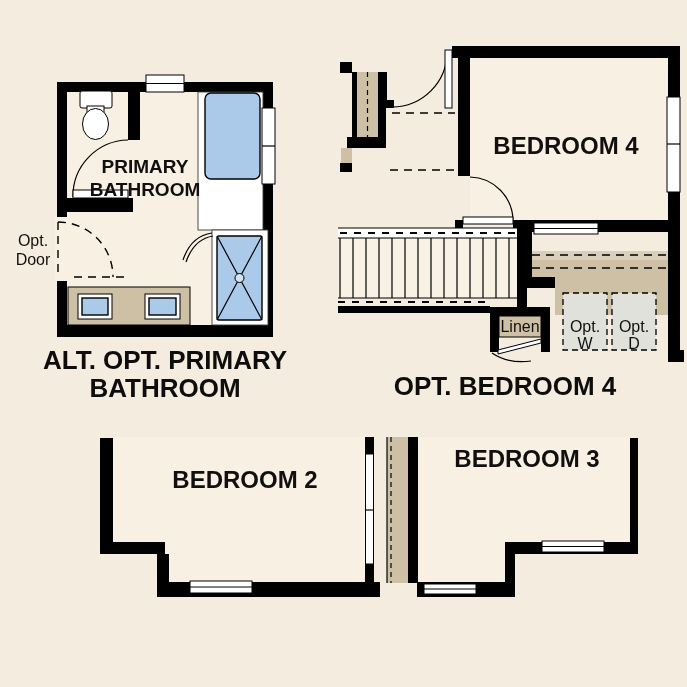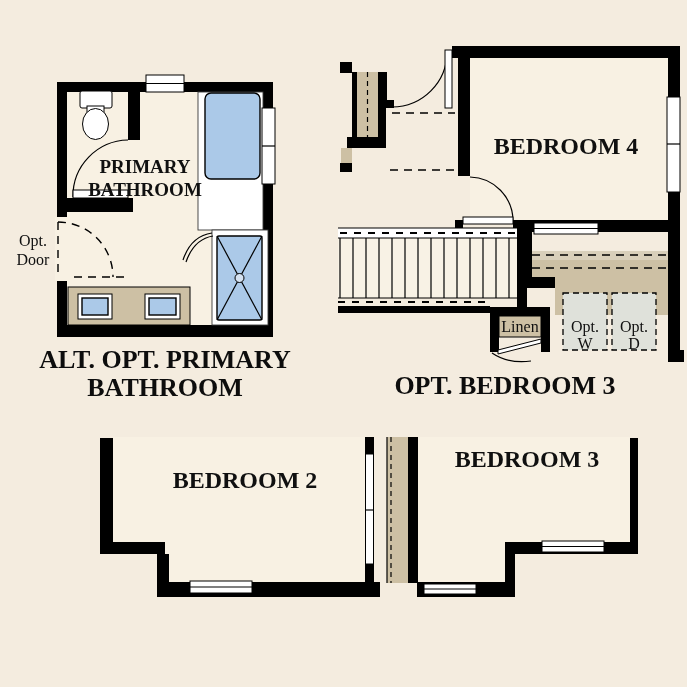--- a/index.html
+++ b/index.html
@@ -1,17 +1,17 @@
 <!DOCTYPE html>
 <html style="--background: #f4ecdf; --room-fill: #f8f1e3; --wall: #000000; --fixture-blue: #abc9e8; --tan: #cdc0a4; --tan-light: #d9cfba; --laundry-box: #dfe1da;"><head>
 <meta charset="utf-8">
 <style>
   html,body{margin:0;padding:0;}
   #stage{position:relative;width:687px;height:687px;background:var(--background,#f4ecdf);overflow:hidden;
-         font-family:Liberation Serif, serif;}
+         font-family:Liberation Sans, sans-serif;}
   .plan{position:absolute;}
   
   .wall{fill:var(--wall,#000);}
   .room{fill:var(--room-fill,#f8f1e3);}
   .tan{fill:var(--tan,#cdc0a4);}
   .tan-light{fill:var(--tan-light,#d9cfba);}
   .whitefix{fill:#ffffff;stroke:#000;stroke-width:1;}
   .blue{fill:var(--fixture-blue,#abc9e8);stroke:#000;stroke-width:1.4;}
   .thin{fill:none;stroke:#000;stroke-width:1.2;}
   .edge{fill:#ffffff;stroke:#3a3a3a;stroke-width:0.9;}
@@ -195,21 +195,21 @@
       <rect class="tan" x="161" y="276" width="42" height="21" stroke="#000" stroke-width="1"></rect>
       <text class="smalllabel" x="182" y="292">Linen</text>
       <g>
         <path d="M 160,314 L 203,303 L 203,299 L 160,310 Z" fill="#fff" stroke="#000" stroke-width="1"></path>
         <path class="thin" d="M 154,313 Q 170,324 193,321"></path>
       </g>
     </g>
     <text class="roomlabel" x="228" y="114">BEDROOM 4</text>
   </svg>
 
-  <div class="caption" style="left:345px;top:372px;width:320px;">OPT. BEDROOM 3</div>
+  <div class="caption" style="left:345px;top:372px;width:320px;">OPT. BEDROOM 4</div>
 
   <svg class="plan" style="left:90px;top:425px;" width="597" height="180" viewBox="0 0 597 180">
     <polygon class="room" points="23,12 276,12 276,158 79,158 79,129 23,129"></polygon>
     <polygon class="room" points="328,12 540,12 540,117 425,117 425,158 328,158"></polygon>
     <g>
       <rect class="wall" x="10" y="13" width="13" height="116"></rect>
       <rect class="wall" x="10" y="117" width="65" height="12"></rect>
       <rect class="wall" x="67" y="129" width="12" height="30"></rect>
       <rect class="wall" x="67" y="157" width="223" height="15"></rect>
       <rect class="wall" x="275" y="12" width="9" height="17"></rect>

